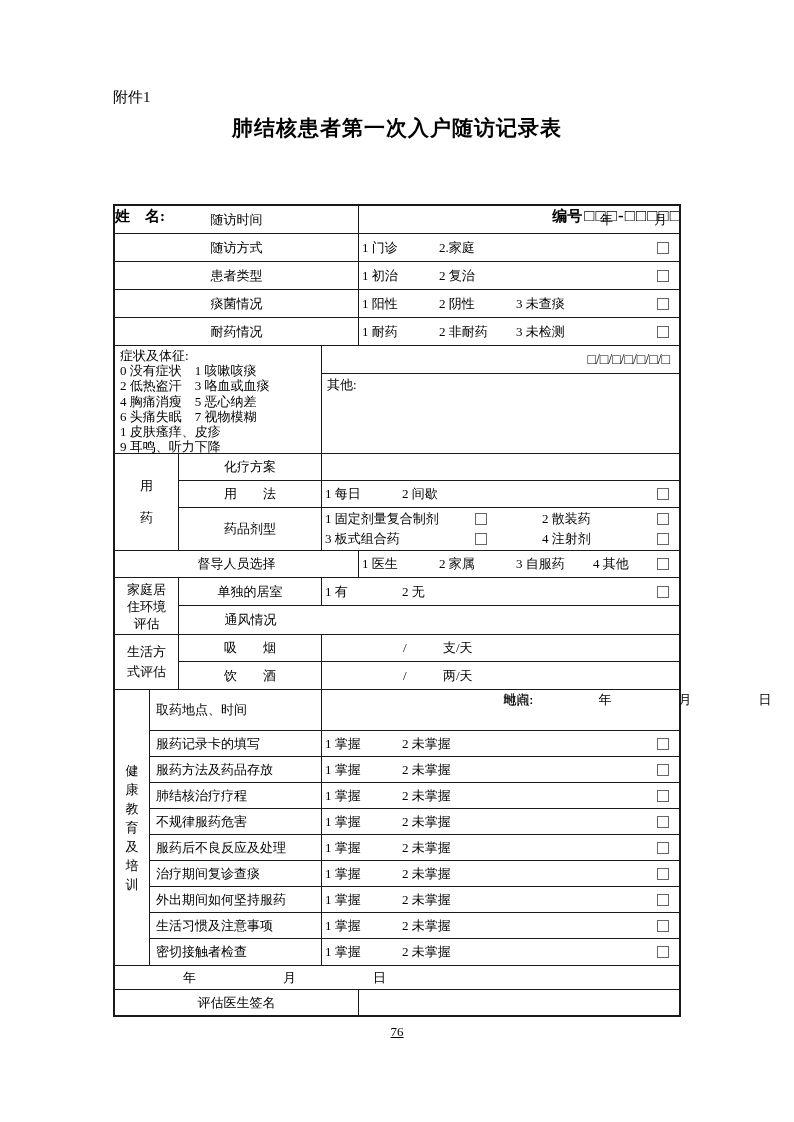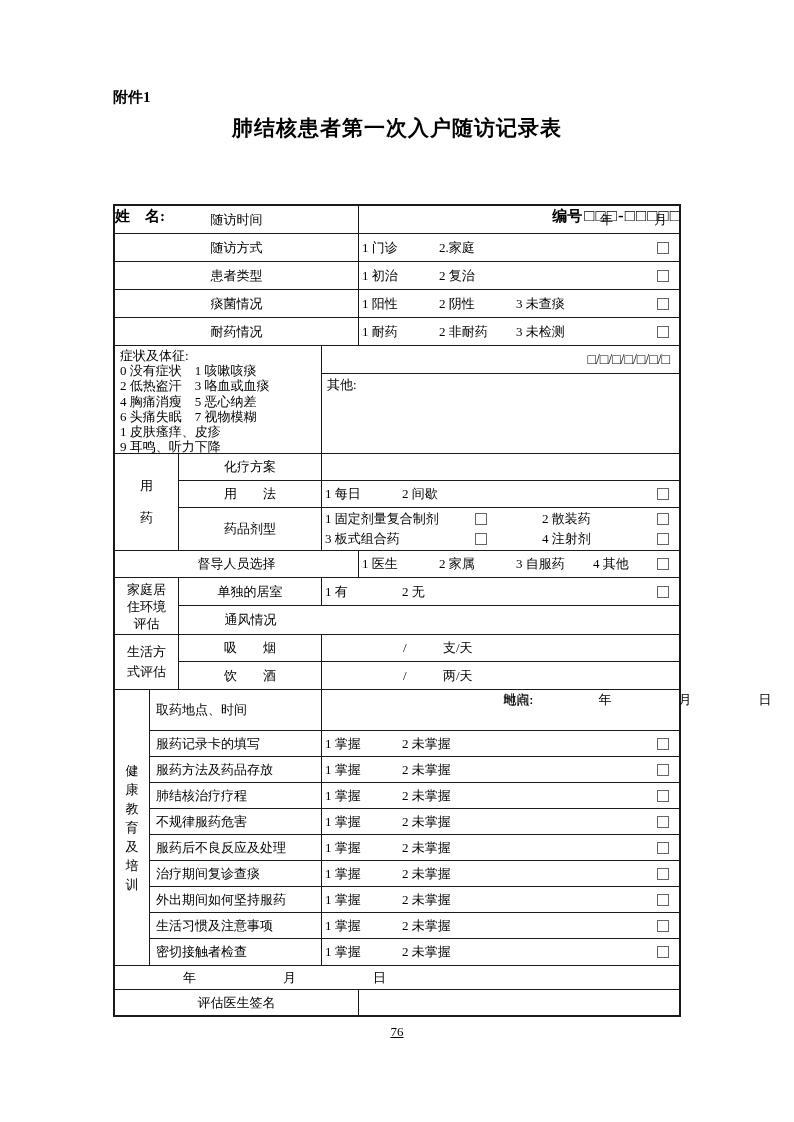--- a/index.html
+++ b/index.html
@@ -7,21 +7,21 @@
   .page {
     position: relative;
     width: 794px; height: 1122px;
     background: #ffffff;
     color: #000;
     font-family: "Liberation Serif", "DejaVu Serif", serif;
     overflow: hidden;
   }
   .attachment {
     position: absolute; left: 113px; top: 88px;
-    font-size: 15px; font-weight: bold;
+    font-size: 15px; font-weight: normal;
   }
   .doc-title {
     position: absolute; left: 0; right: 0; top: 114px;
     text-align: center; font-size: 21px; font-weight: bold; letter-spacing: 1px;
   }
   .name-row {
     position: absolute; left: 115px; right: 113px; top: 170px;
     display: flex; justify-content: space-between; align-items: baseline;
     font-size: 15px; font-weight: bold; margin-top: 36px;
   }

